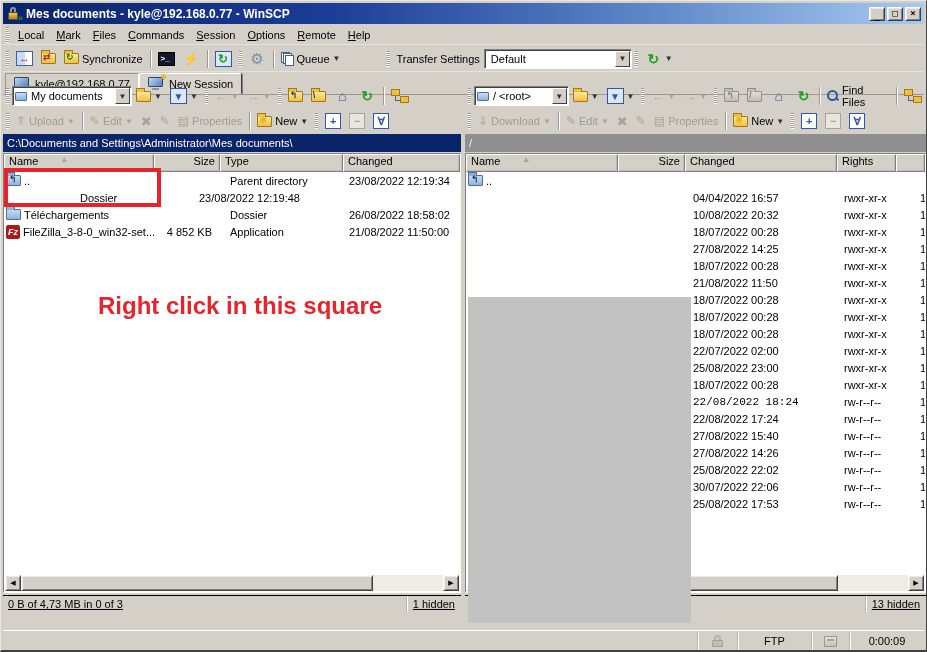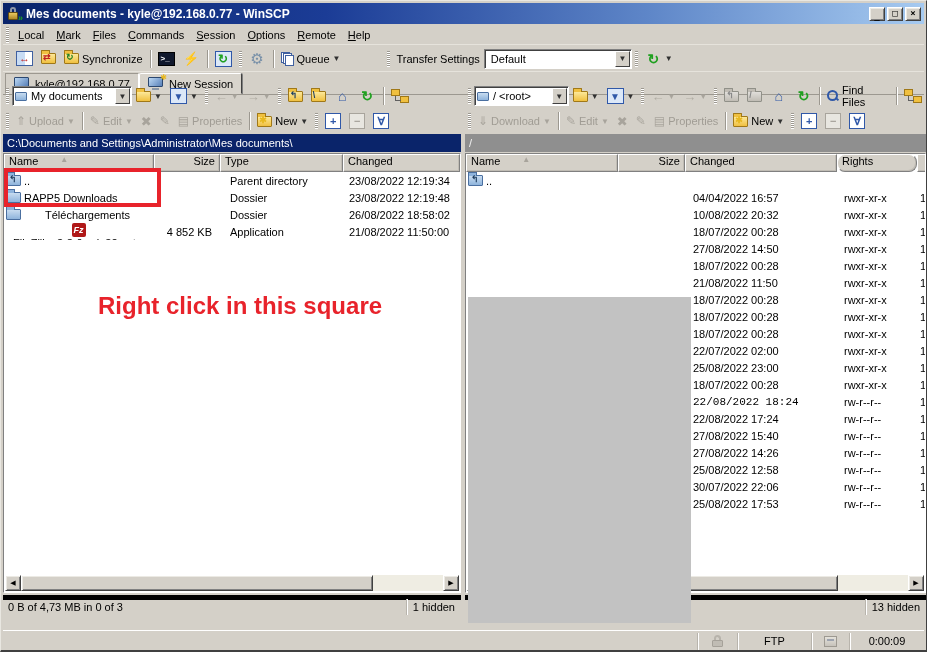--- a/index.html
+++ b/index.html
@@ -153,21 +153,21 @@
   .hscroll { position:absolute; left:1px; right:1px; bottom:1px; height:16px; background:#EFEDE3;
     display:flex; align-items:center; }
   .sbtn { flex:none; width:16px; height:16px; background:#D4D0C8; border:1px solid;
     border-color:#FFFFFF #404040 #404040 #FFFFFF; box-shadow:inset 1px 1px 0 #ECEAE4, inset -1px -1px 0 #808080;
     display:flex; align-items:center; justify-content:center; font-size:7px; color:#000; }
   .sthumb { height:16px; background:#D4D0C8; border:1px solid;
     border-color:#FFFFFF #404040 #404040 #FFFFFF; box-shadow:inset 1px 1px 0 #ECEAE4, inset -1px -1px 0 #808080; }
   .strack { flex:1; }
   
   .pstatus { position:absolute; left:0; right:0; top:512px; height:20px; display:flex;
-    align-items:flex-end; border-top:5px solid #000000; }
+    align-items:flex-start; border-top:1px solid #000000;text-decoration:underline; }
   .pstatus .sec1 { flex:1; padding:0 5px; border-right:1px solid #B8B4AC; box-shadow:1px 0 0 #FFFFFF; height:16px; display:flex; align-items:center; }
   .pstatus .sec2 { flex:none; padding:0 6px; height:16px; display:flex; align-items:center; }
   
   .bottombar { position:absolute; left:2px; right:2px; top:629px; height:21px;
     border-top:1px solid #FFFFFF; display:flex; align-items:center; }
   .bcell { height:17px; display:flex; align-items:center; justify-content:center;
     border-left:1px solid #B8B4AC; box-shadow:inset 1px 0 0 #FFFFFF; }
   .bcell.first { flex:1; border-left:none; box-shadow:none; }
   .ic-lock { position:relative; width:11px; height:12px; opacity:.55; }
   .ic-lock .b { position:absolute; left:0; bottom:0; width:11px; height:7px; background:#B0ACA4; border:1px solid #807C74; border-radius:1px; }
@@ -402,39 +402,35 @@
           <div class="flrow">
             <span class="cell" style="width: 150px;">
               <span class="fic ic-folderup"></span>
               <span>..</span>
             </span>
             <span class="cell r" style="width: 66px; padding-right: 8px;"></span>
             <span class="cell" style="width: 123px; padding-left: 10px;">Parent directory</span>
             <span class="cell" style="width: 117px; padding-left: 6px;">23/08/2022 12:19:34</span>
           </div>
           <div class="flrow">
-            <span class="cell" style="width: 150px;">
-              <span class="fic folder blue"></span>
-              <span>RAPP5 Downloads</span>
-            </span>
             <span class="cell r" style="width: 66px; padding-right: 8px;"></span>
             <span class="cell" style="width: 123px; padding-left: 10px;">Dossier</span>
             <span class="cell" style="width: 117px; padding-left: 6px;">23/08/2022 12:19:48</span>
           </div>
           <div class="flrow">
-            <span class="cell" style="width: 150px; gap: 21px;">
+            <span class="cell" style="width: 150px;">
               <span class="fic folder blue"></span>
               <span>Téléchargements</span>
             </span>
             <span class="cell r" style="width: 66px; padding-right: 8px;"></span>
             <span class="cell" style="width: 123px; padding-left: 10px;">Dossier</span>
             <span class="cell" style="width: 117px; padding-left: 6px;">26/08/2022 18:58:02</span>
           </div>
           <div class="flrow">
-            <span class="cell" style="width: 150px; flex-direction: column;">
+            <span class="cell" style="width: 150px;">
               <span class="fic ic-filezilla">Fz</span>
               <span>FileZilla_3-8-0_win32-set...</span>
             </span>
             <span class="cell r" style="width: 66px; padding-right: 8px;">4 852 KB</span>
             <span class="cell" style="width: 123px; padding-left: 10px;">Application</span>
             <span class="cell" style="width: 117px; padding-left: 6px;">21/08/2022 11:50:00</span>
           </div>
         </div>
       <div class="hscroll">
         <span class="sbtn">◀</span>
@@ -547,21 +543,21 @@
       <span class="tbtn">
           <span class="boxbtn">∀</span>
         </span>
     </div>
     <div class="pathbar inactive">/</div>
     <div class="filelist">
       <div class="cols" id="right-cols">
           <span class="colh" style="width: 152px;">Name<span class="sortglyph">▲</span></span>
           <span class="colh right" style="width: 67px;">Size</span>
           <span class="colh" style="width: 152px;">Changed</span>
-          <span class="colh" style="width: 80px; border-radius: 8px;">Rights</span>
+          <span class="colh" style="width: 59px;">Rights</span>
           <span class="colh" style="width: 29px;"></span>
         </div>
       <div class="rows" id="right-rows">
           <div class="flrow">
             <span class="cell" style="width: 152px;">
               <span class="fic ic-folderup"></span>
               <span>..</span>
             </span>
             <span class="cell r" style="width: 67px;"></span>
             <span class="cell" style="width: 152px; padding-left: 8px;"></span>
@@ -585,21 +581,21 @@
           <div class="flrow">
             <span class="cell" style="width: 152px;"></span>
             <span class="cell r" style="width: 67px;"></span>
             <span class="cell" style="width: 152px; padding-left: 8px;">18/07/2022 00:28</span>
             <span class="cell" style="width: 59px; padding-left: 7px;">rwxr-xr-x</span>
             <span class="cell" style="width: 29px; padding-left: 24px;">1</span>
           </div>
           <div class="flrow">
             <span class="cell" style="width: 152px;"></span>
             <span class="cell r" style="width: 67px;"></span>
-            <span class="cell" style="width: 152px; padding-left: 8px;">27/08/2022 14:50</span>
+            <span class="cell" style="width: 152px; padding-left: 8px;">27/08/2022 14:25</span>
             <span class="cell" style="width: 59px; padding-left: 7px;">rwxr-xr-x</span>
             <span class="cell" style="width: 29px; padding-left: 24px;">1</span>
           </div>
           <div class="flrow">
             <span class="cell" style="width: 152px;"></span>
             <span class="cell r" style="width: 67px;"></span>
             <span class="cell" style="width: 152px; padding-left: 8px;">18/07/2022 00:28</span>
             <span class="cell" style="width: 59px; padding-left: 7px;">rwxr-xr-x</span>
             <span class="cell" style="width: 29px; padding-left: 24px;">1</span>
           </div>
@@ -676,21 +672,21 @@
           <div class="flrow">
             <span class="cell" style="width: 152px;"></span>
             <span class="cell r" style="width: 67px;"></span>
             <span class="cell" style="width: 152px; padding-left: 8px;">27/08/2022 14:26</span>
             <span class="cell" style="width: 59px; padding-left: 7px;">rw-r--r--</span>
             <span class="cell" style="width: 29px; padding-left: 24px;">1</span>
           </div>
           <div class="flrow">
             <span class="cell" style="width: 152px;"></span>
             <span class="cell r" style="width: 67px;"></span>
-            <span class="cell" style="width: 152px; padding-left: 8px;">25/08/2022 12:58</span>
+            <span class="cell" style="width: 152px; padding-left: 8px;">25/08/2022 22:02</span>
             <span class="cell" style="width: 59px; padding-left: 7px;">rw-r--r--</span>
             <span class="cell" style="width: 29px; padding-left: 24px;">1</span>
           </div>
           <div class="flrow">
             <span class="cell" style="width: 152px;"></span>
             <span class="cell r" style="width: 67px;"></span>
             <span class="cell" style="width: 152px; padding-left: 8px;">30/07/2022 22:06</span>
             <span class="cell" style="width: 59px; padding-left: 7px;">rw-r--r--</span>
             <span class="cell" style="width: 29px; padding-left: 24px;">1</span>
           </div>

